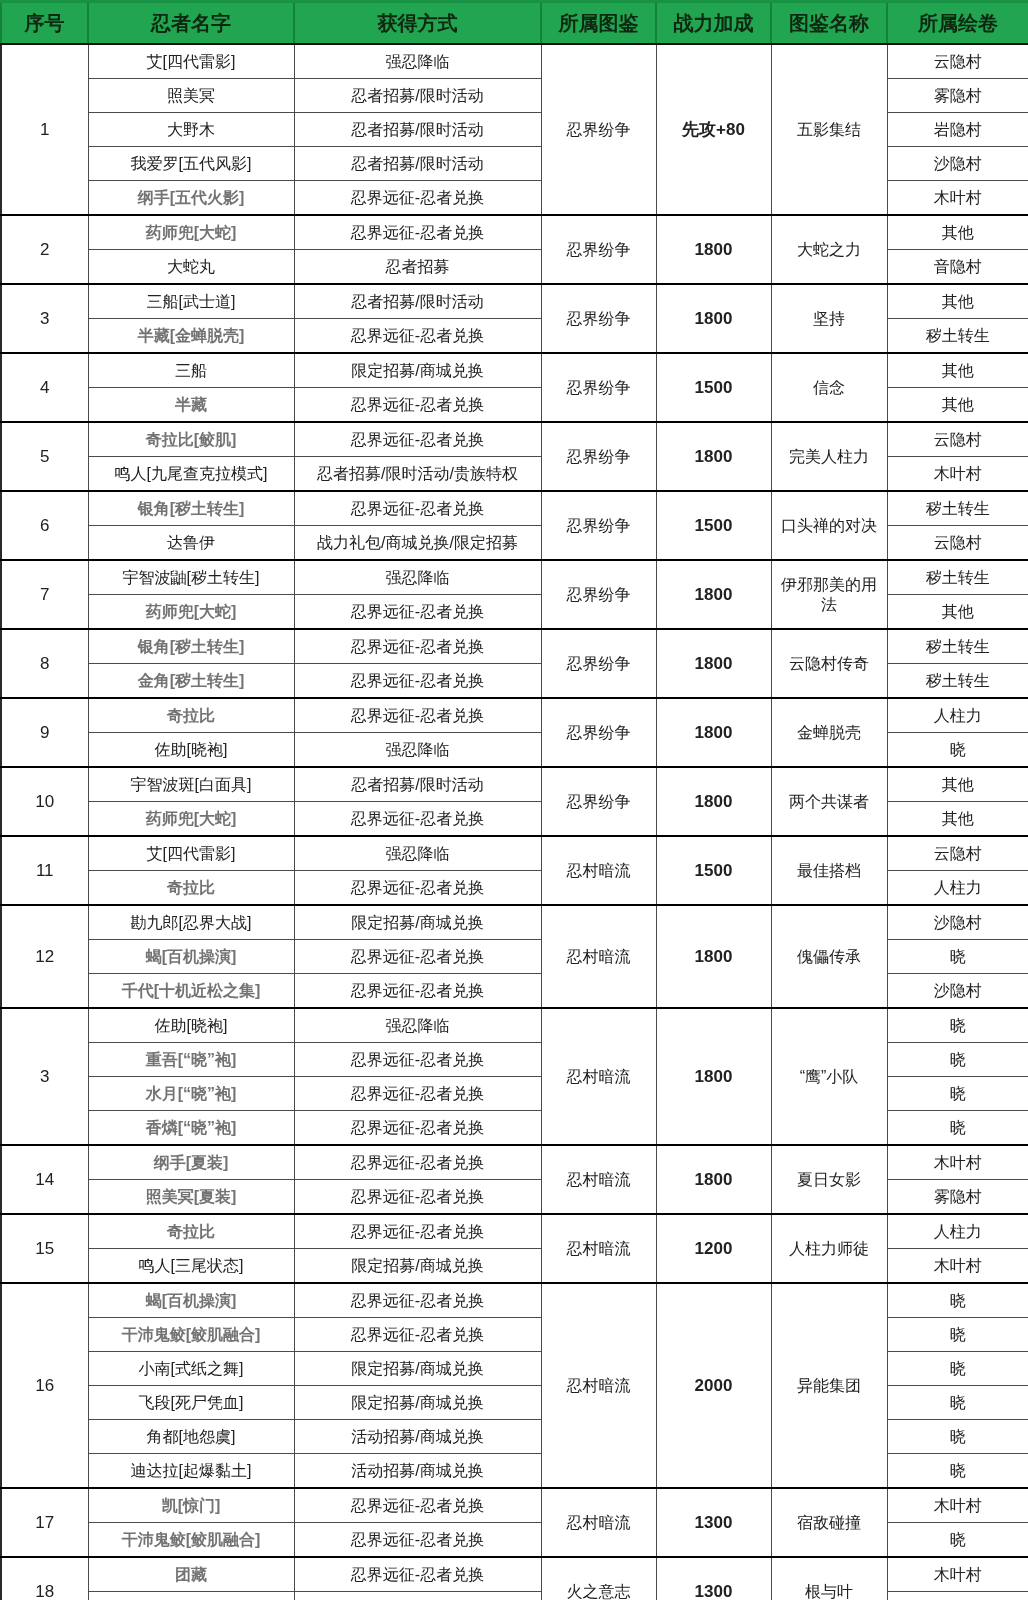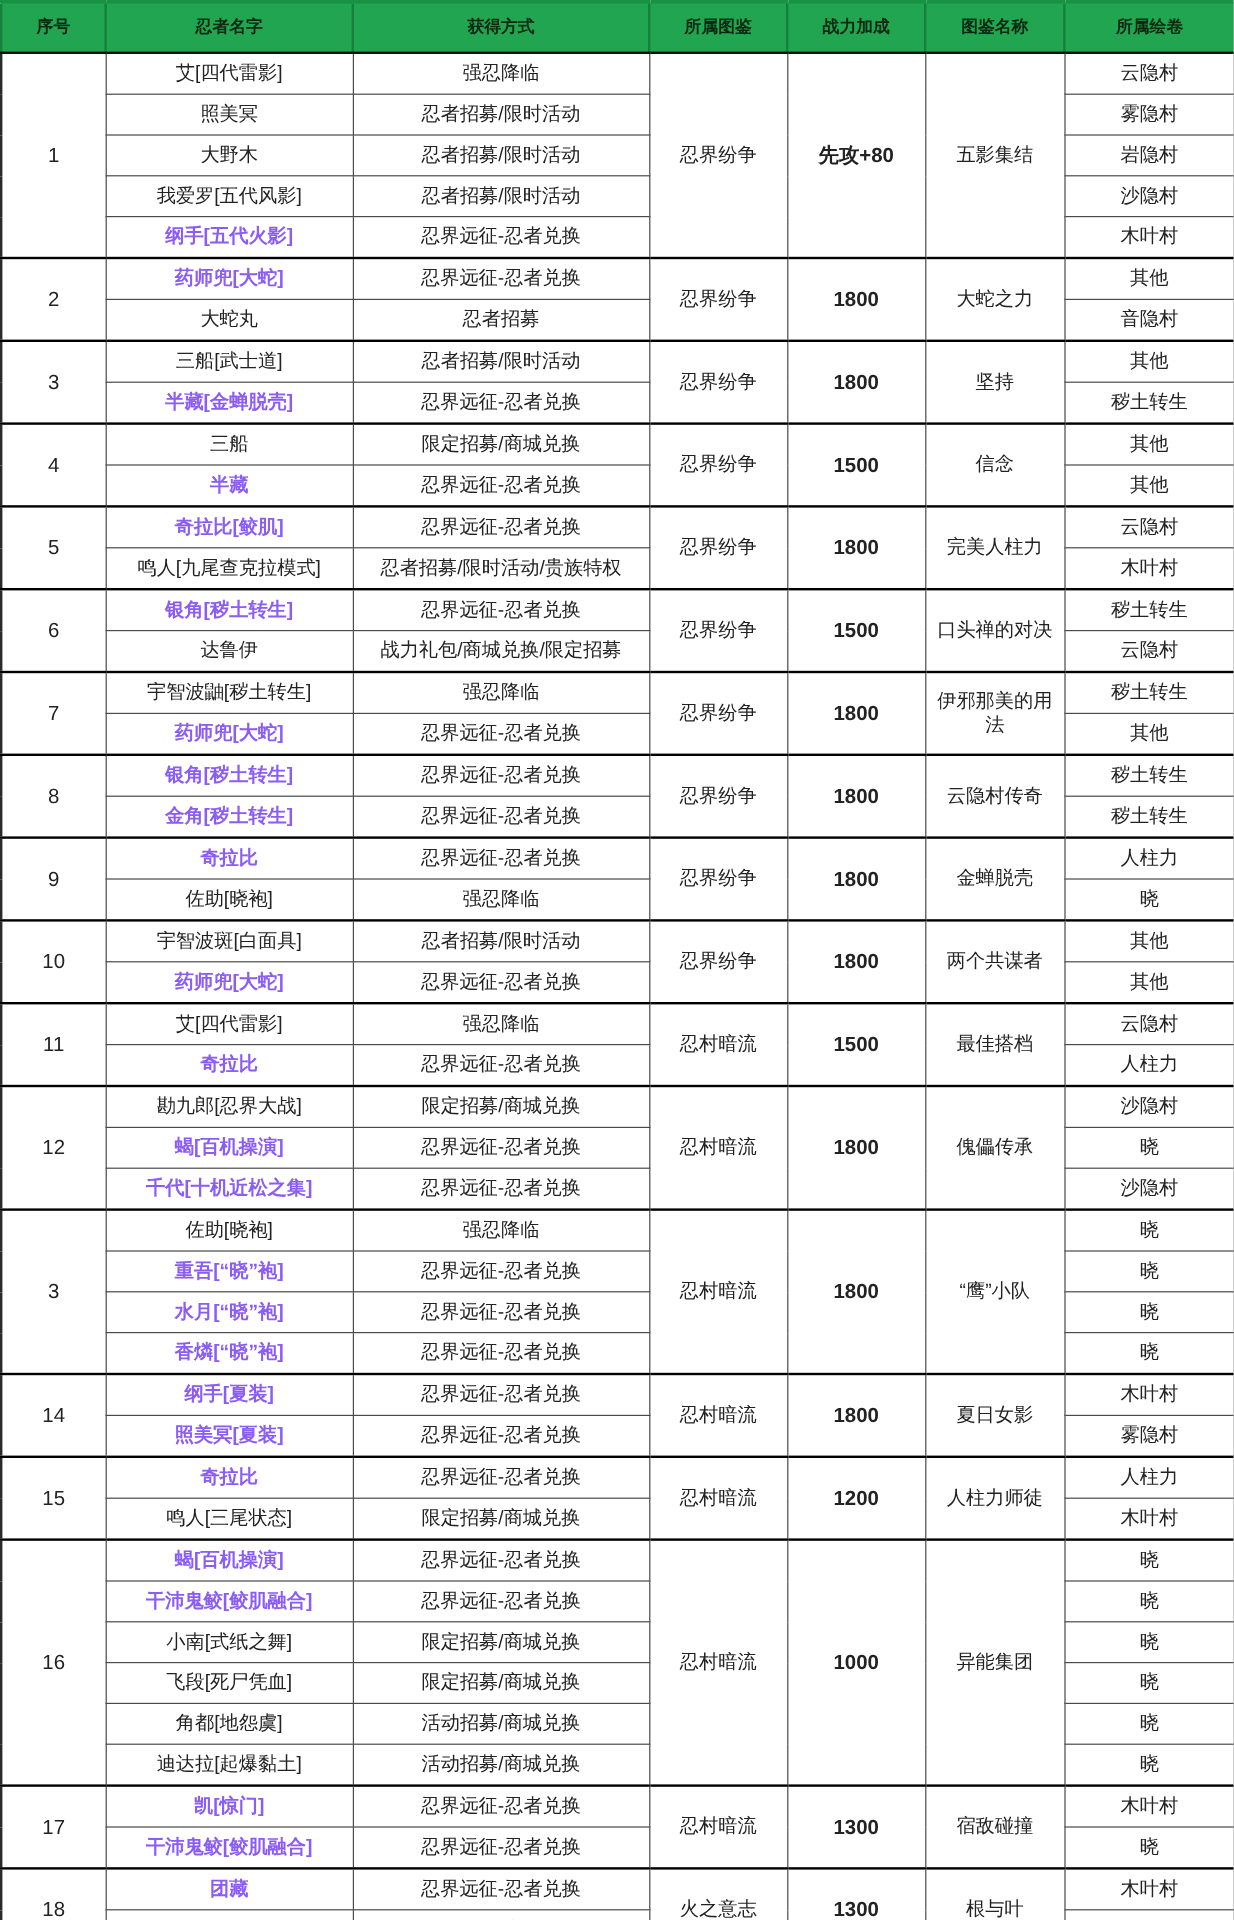--- a/index.html
+++ b/index.html
@@ -14,21 +14,21 @@
   table {
     width: 1028px;
     border-collapse: collapse;
     table-layout: fixed;
     border: 2px solid #2a2a2a;
   }
   thead th {
     background: #22a551;
     color: #0e2912;
     font-weight: bold;
-    font-size: 14px;
+    font-size: 20px;
     height: 40px;
     border-left: 2px solid #15813c;
     border-right: 2px solid #15813c;
     border-top: 3px solid #189344;
     border-bottom: 2px solid #111111;
     padding: 0 2px;
     text-align: center;
   }
   tbody td {
     border: 1px solid #4a4a4a;
@@ -38,21 +38,21 @@
     color: #222222;
     height: 31px;
     padding: 1px 3px;
     line-height: 1.25;
     overflow: hidden;
   }
   tbody tr.group-start td {
     border-top: 2px solid #000000;
   }
   td.red {
-    color: #8b5cf6;
+    color: #737373;
     font-weight: bold;
   }
   td.col-no { font-size: 17px; }
   td.col-bonus { font-size: 17px; font-weight: bold; }
 </style>
 </head>
 <body>
 
 <div class="wrap">
   <table>
@@ -315,21 +315,21 @@
         <tr>
           <td class="col-name">鸣人[三尾状态]</td>
           <td class="col-method">限定招募/商城兑换</td>
           <td class="col-scroll">木叶村</td>
         </tr>
         <tr class="group-start">
           <td class="col-no" rowspan="6">16</td>
           <td class="col-name red">蝎[百机操演]</td>
           <td class="col-method">忍界远征-忍者兑换</td>
           <td class="col-book" rowspan="6">忍村暗流</td>
-          <td class="col-bonus" rowspan="6">1000</td>
+          <td class="col-bonus" rowspan="6">2000</td>
           <td class="col-gname" rowspan="6">异能集团</td>
           <td class="col-scroll">晓</td>
         </tr>
         <tr>
           <td class="col-name red">干沛鬼鲛[鲛肌融合]</td>
           <td class="col-method">忍界远征-忍者兑换</td>
           <td class="col-scroll">晓</td>
         </tr>
         <tr>
           <td class="col-name">小南[式纸之舞]</td>

